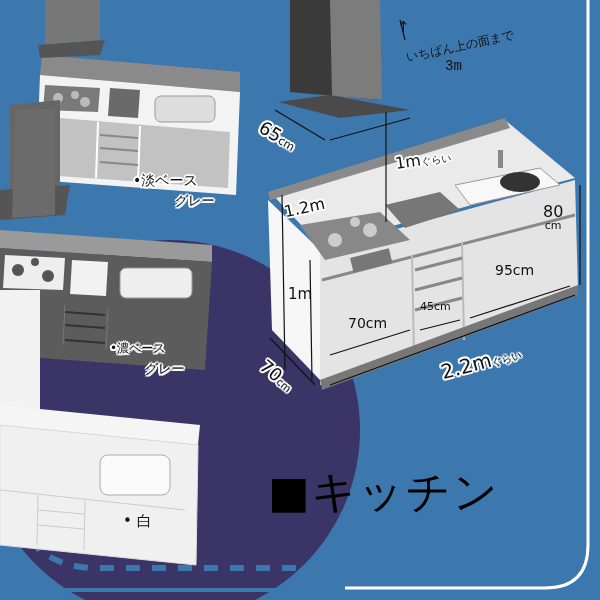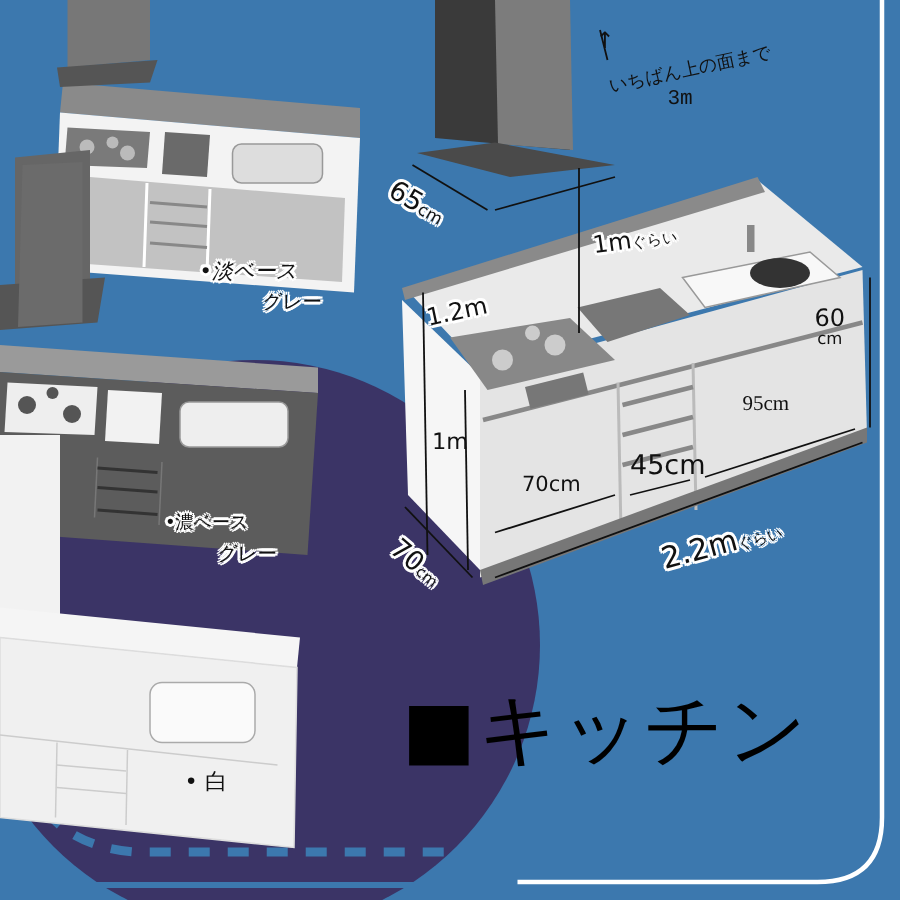--- a/index.html
+++ b/index.html
@@ -1,20 +1,20 @@
 <!DOCTYPE html>
 <html><head>
 <meta charset="utf-8">
 <style>
   html,body{margin:0;padding:0;}
   body{width:600px;height:600px;overflow:hidden;background:#3c78ae;position:relative;font-family:"DejaVu Sans",sans-serif;}
   .abs{position:absolute;}
   .hand{font-family:"DejaVu Sans",sans-serif;color:#111;}
   .halo{text-shadow:-1.5px -1.5px 0 #fff,1.5px -1.5px 0 #fff,-1.5px 1.5px 0 #fff,1.5px 1.5px 0 #fff,0 2px 0 #fff,2px 0 0 #fff,-2px 0 0 #fff,0 -2px 0 #fff;}
-  .title{font-size:52px;letter-spacing:2px;color:#000;}
+  .title{font-size:44px;letter-spacing:2px;color:#000;margin-top:11px;}
   svg{position:absolute;left:0;top:0;}
 </style>
 </head>
 <body>
 
 <svg width="600" height="600">
 
   <circle cx="170" cy="430" r="190" fill="#3b3466"></circle>
 
   <rect x="0" y="535" width="600" height="8" fill="#3c78ae" opacity="0"></rect>
@@ -125,27 +125,27 @@
 <div class="abs hand" style="left:397px;top:18px;font-size:15px;">↑</div>
 <div class="abs hand" style="left:405px;top:38px;font-size:12px;transform:rotate(-12deg);white-space:nowrap;">いちばん上の面まで</div>
 <div class="abs hand" style="left:445px;top:58px;font-size:14px;font-family:Liberation Mono, monospace;">3m</div>
 
 <div class="abs hand halo" style="left:258px;top:125px;font-size:18px;transform:rotate(30deg);"><span>65</span><span style="font-size:11px">cm</span></div>
 <div class="abs hand halo" style="left:395px;top:150px;font-size:16px;transform:rotate(-8deg);"><span>1m</span><span style="font-size:10px">ぐらい</span></div>
 <div class="abs hand halo" style="left:284px;top:198px;font-size:16px;transform:rotate(-12deg);">1.2m</div>
 <div class="abs hand" style="left:288px;top:285px;font-size:15px;">1m</div>
 <div class="abs hand halo" style="left:258px;top:365px;font-size:18px;transform:rotate(40deg);"><span>70</span><span style="font-size:10px">cm</span></div>
 <div class="abs hand" style="left:348px;top:315px;font-size:14px;">70cm</div>
-<div class="abs hand" style="left:420px;top:300px;font-size:18px;">45cm</div>
-<div class="abs hand" style="left:495px;top:262px;font-size:14px;font-family:Liberation Serif, serif;">95cm</div>
+<div class="abs hand" style="left:420px;top:300px;font-size:11px;">45cm</div>
+<div class="abs hand" style="left:495px;top:262px;font-size:14px;">95cm</div>
 <div class="abs hand" style="left:543px;top:205px;font-size:16px;line-height:14px;text-align:center;">
-    <div>60</div>
+    <div>80</div>
     <div style="font-size:11px">cm</div>
   </div>
 <div class="abs hand halo" style="left:440px;top:350px;font-size:20px;transform:rotate(-15deg);white-space:nowrap;"><span>2.2m</span><span style="font-size:10px">ぐらい</span></div>
 
-<div class="abs hand halo" style="left:133px;top:172px;font-size:14px;white-space:nowrap;font-style:italic;"><span>•</span><span>淡ベース</span></div>
+<div class="abs hand halo" style="left:133px;top:172px;font-size:14px;white-space:nowrap;"><span>•</span><span>淡ベース</span></div>
 <div class="abs hand halo" style="left:175px;top:192px;font-size:13px;">グレー</div>
 <div class="abs hand halo" style="left:110px;top:340px;font-size:12px;white-space:nowrap;"><span>•</span><span>濃ベース</span></div>
 <div class="abs hand halo" style="left:145px;top:360px;font-size:13px;">グレー</div>
 <div class="abs hand" style="left:123px;top:512px;font-size:15px;white-space:nowrap;"><span>•</span> <span>白</span></div>
 
 <div class="abs title" style="left:268px;top:452px;white-space:nowrap;"><span>■</span><span>キッチン</span></div>
 
 </body></html>

